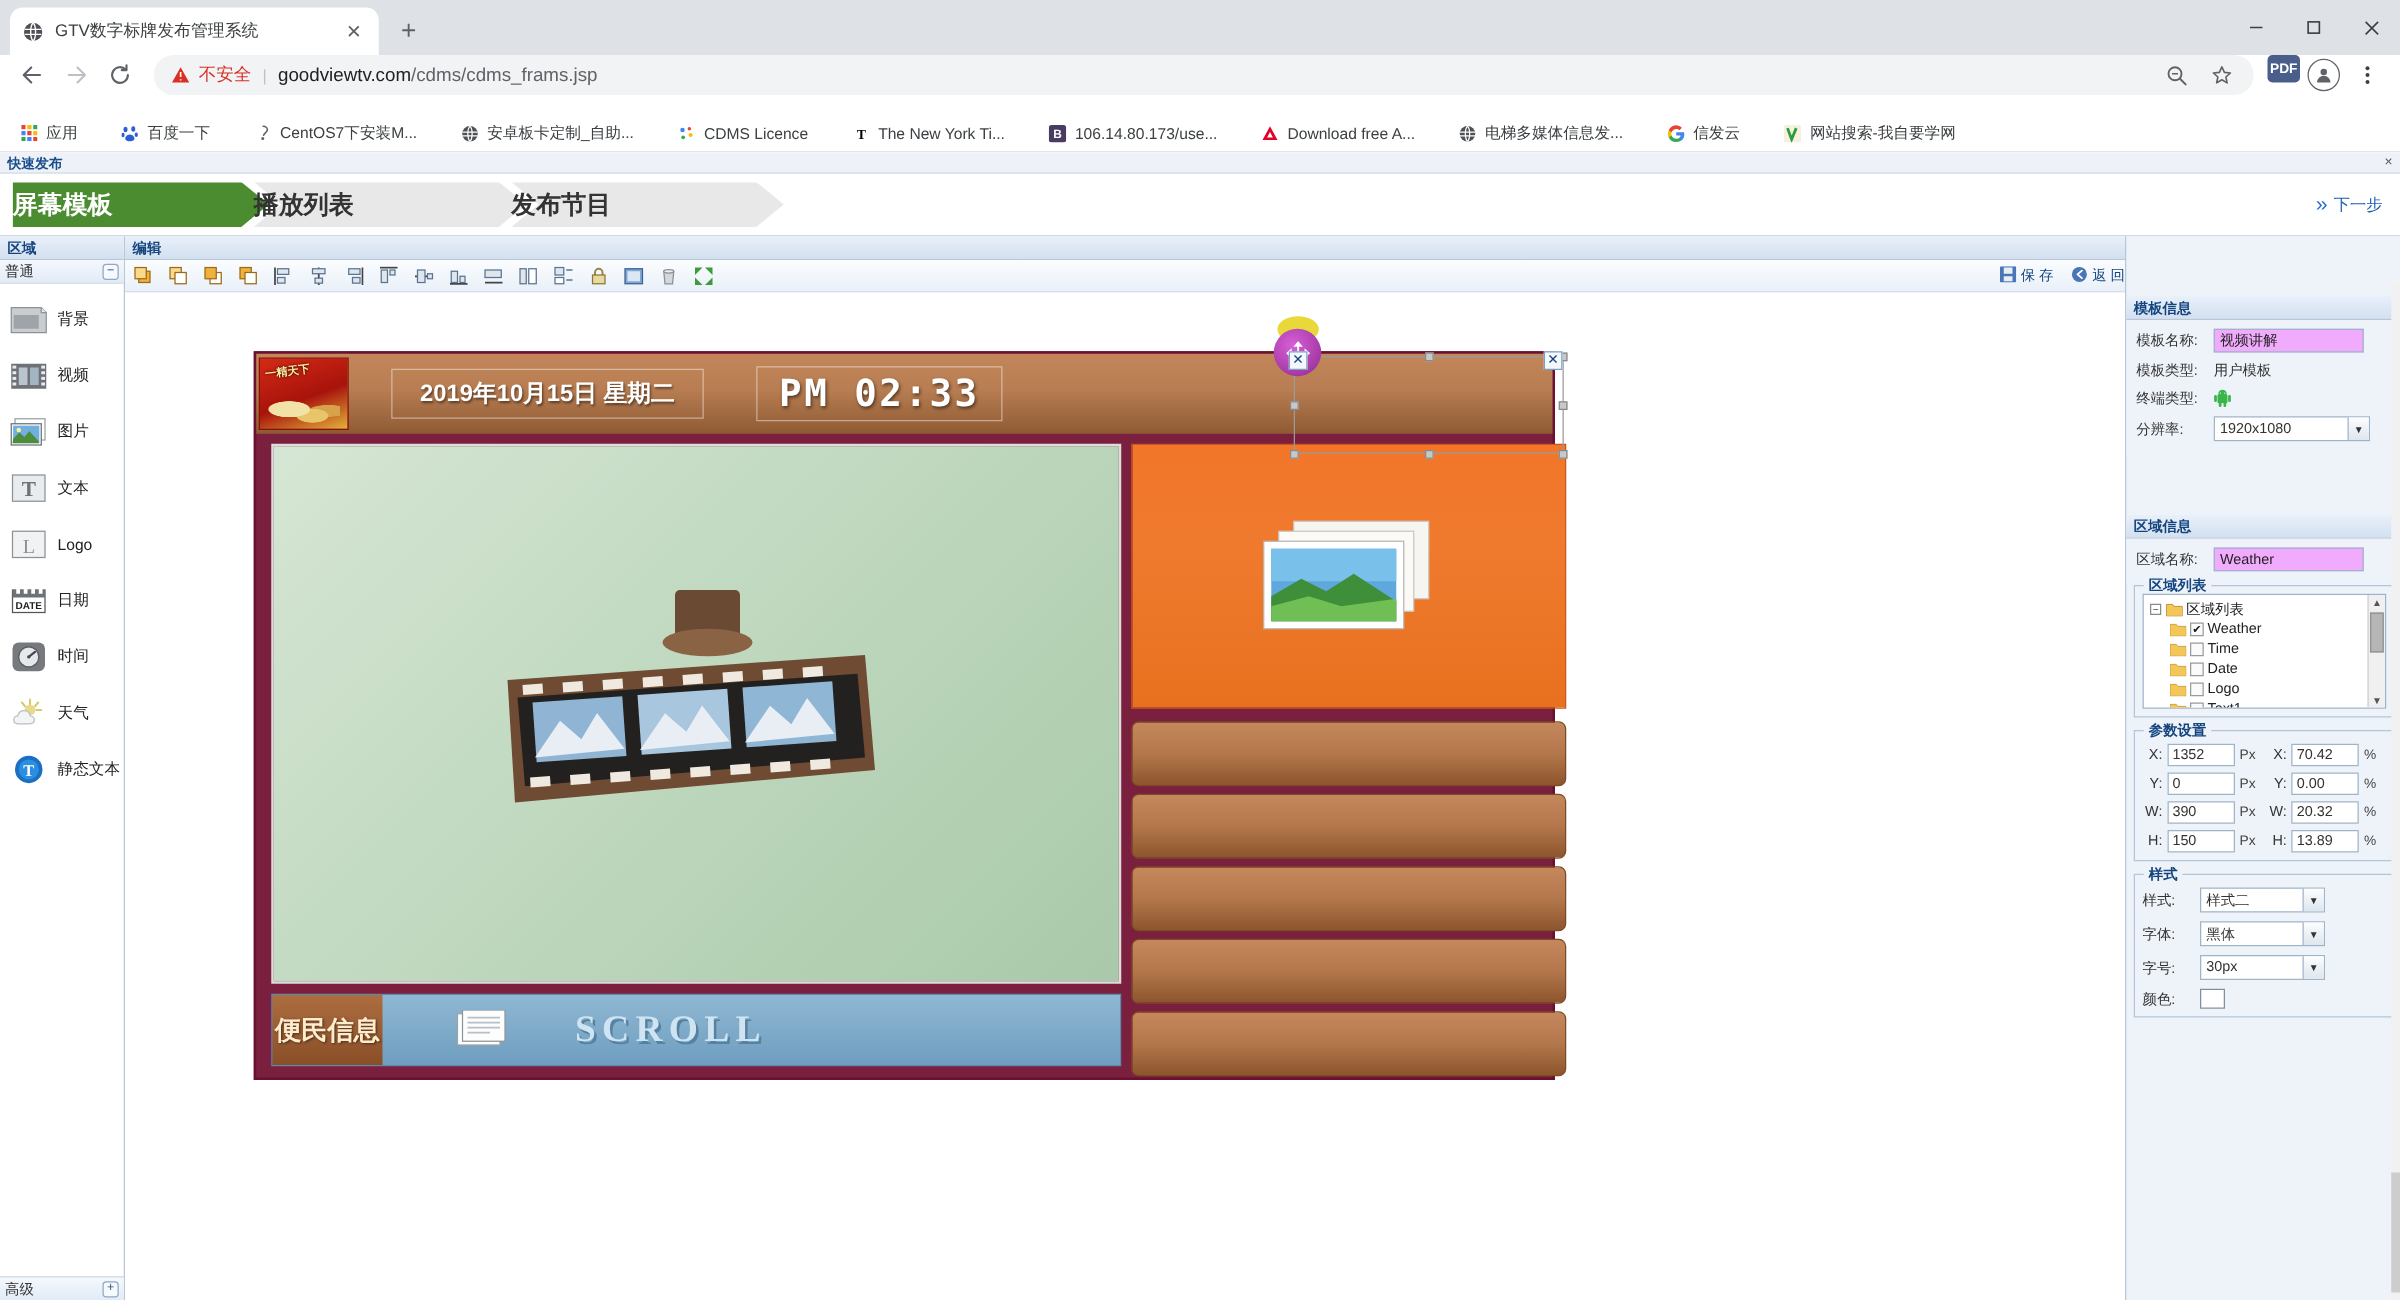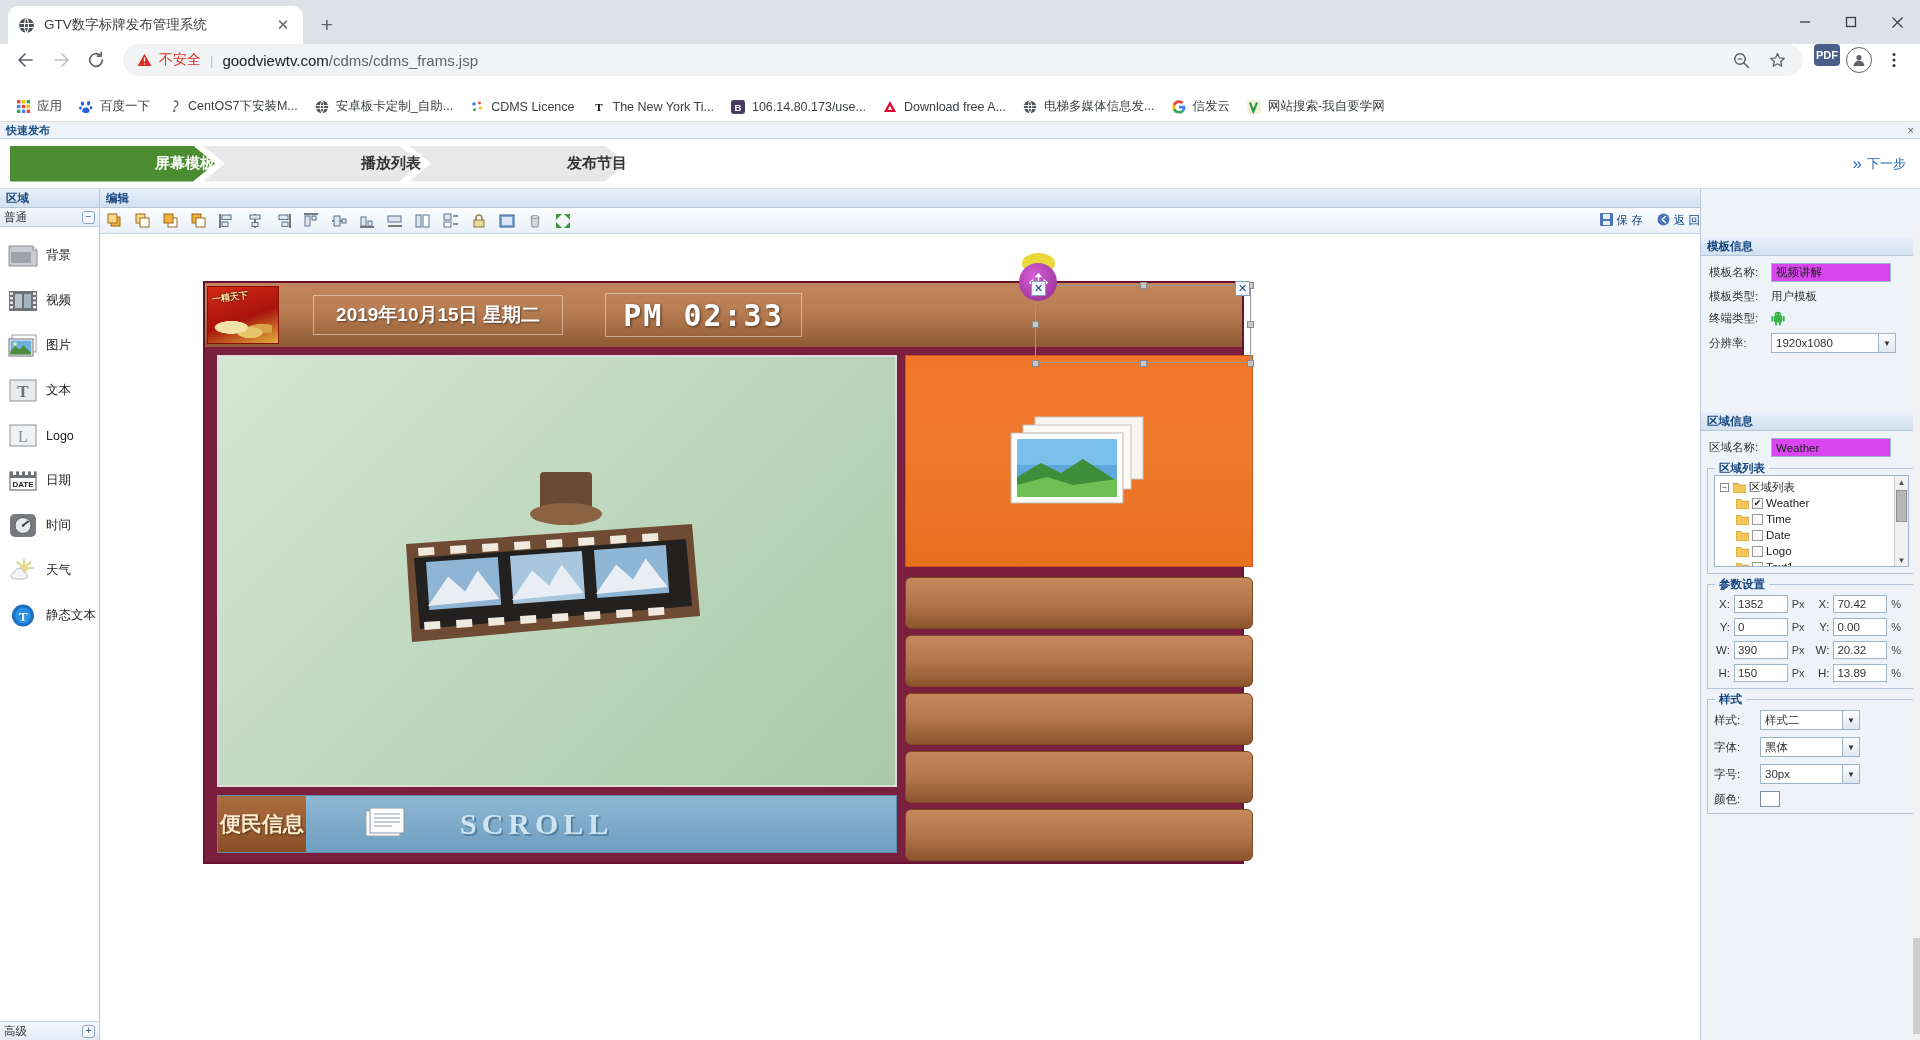--- a/index.html
+++ b/index.html
@@ -67,43 +67,43 @@
     width:26px;height:22px;background:#4a5e8c;border-radius:4px;color:#fff;
     font-size:11px;font-weight:bold;display:flex;align-items:center;justify-content:center;
   }
   .avatar-btn {
     width:26px;height:26px;border-radius:50%;border:1.6px solid #5f6368;
     display:flex;align-items:center;justify-content:center;color:#5f6368;font-size:13px;
   }
 
   .bookmarks {
     height:30px; background:#fff; display:flex; align-items:center;
-    padding:0 8px; gap:2px; border-bottom:1px solid #dadce0; overflow:hidden;
+    padding:0 8px; gap:20px; border-bottom:1px solid #dadce0; overflow:hidden;
   }
   .bm { display:flex; align-items:center; gap:6px; padding:3px 7px; border-radius:4px;
         white-space:nowrap; font-size:12.5px; color:#3c4043; flex:0 0 auto; }
   .bm-ico { width:16px;height:16px;flex:0 0 16px;display:flex;align-items:center;justify-content:center;font-size:12px; }
 
   
   .app { flex:1; background:#fff; display:flex; flex-direction:column; position:relative; overflow:hidden; }
 
   .qp-bar {
     height:17px; background:#eef2f8; border-bottom:1px solid #c9d5e4;
     display:flex; align-items:center; padding:0 6px; position:relative;
   }
   .qp-bar .t { color:#1a4f8c; font-size:11px; font-weight:bold; }
   .qp-bar .x { position:absolute; right:6px; color:#555; font-size:11px; }
 
   .steps {
     height:50px; background:#fff; display:flex; align-items:center;
     padding-left:10px; position:relative; border-bottom:1px solid #cfd9e6;
   }
   .chev {
-    height:36px; display:flex; align-items:center; justify-content:flex-end;
-    color:#333; font-size:15px; font-weight:bold; position:relative;
+    height:36px; display:flex; align-items:center; justify-content:flex-start;
+    color:#333; font-size:20px; font-weight:bold; position:relative;
   }
   .chev .lbl { position:relative; z-index:3; }
   .chev-bg {
     position:absolute; inset:0; background:#e8e8e8;
     clip-path: polygon(0 0, calc(100% - 22px) 0, 100% 50%, calc(100% - 22px) 100%, 0 100%, 22px 50%);
   }
   .chev.first .chev-bg { background:#4c8c31; clip-path: polygon(0 0, calc(100% - 22px) 0, 100% 50%, calc(100% - 22px) 100%, 0 100%); }
   .chev.first .lbl { color:#fff; }
   .next-step {
     position:absolute; right:14px; display:flex; align-items:center; gap:5px;
@@ -260,21 +260,21 @@
     display:flex; flex-direction:column; overflow:hidden;
   }
   .sect-title {
     height:19px; background:linear-gradient(#e8f0fa,#d3e0f0); border-bottom:1px solid #b9c6d8;
     display:flex; align-items:center; padding-left:6px; color:#14457f; font-size:11.5px; font-weight:bold;margin-top:48px;
   }
   .sect-body { padding:7px 8px 9px 8px; background:#eef3fa; }
   .frow { display:flex; align-items:center; margin-bottom:7px; font-size:11.5px; color:#333; }
   .frow .lb { width:62px; flex:0 0 62px; }
   .inp {
-    height:19px; background:#d946ef; border:1px solid #9fb3c9; padding:0 4px;
+    height:19px; background:#f0abfc; border:1px solid #9fb3c9; padding:0 4px;
     font-size:11.5px; color:#222; display:flex; align-items:center;
     font-family:"Liberation Sans", sans-serif;
   }
   .inp.w120 { width:120px; }
   .sel {
     height:20px; background:#fff; border:1px solid #9fb3c9; display:flex; align-items:center;
     padding:0 4px; font-size:11.5px; position:relative; width:125px;
   }
   .sel .arrow {
     position:absolute; right:0; top:0; bottom:0; width:17px;

